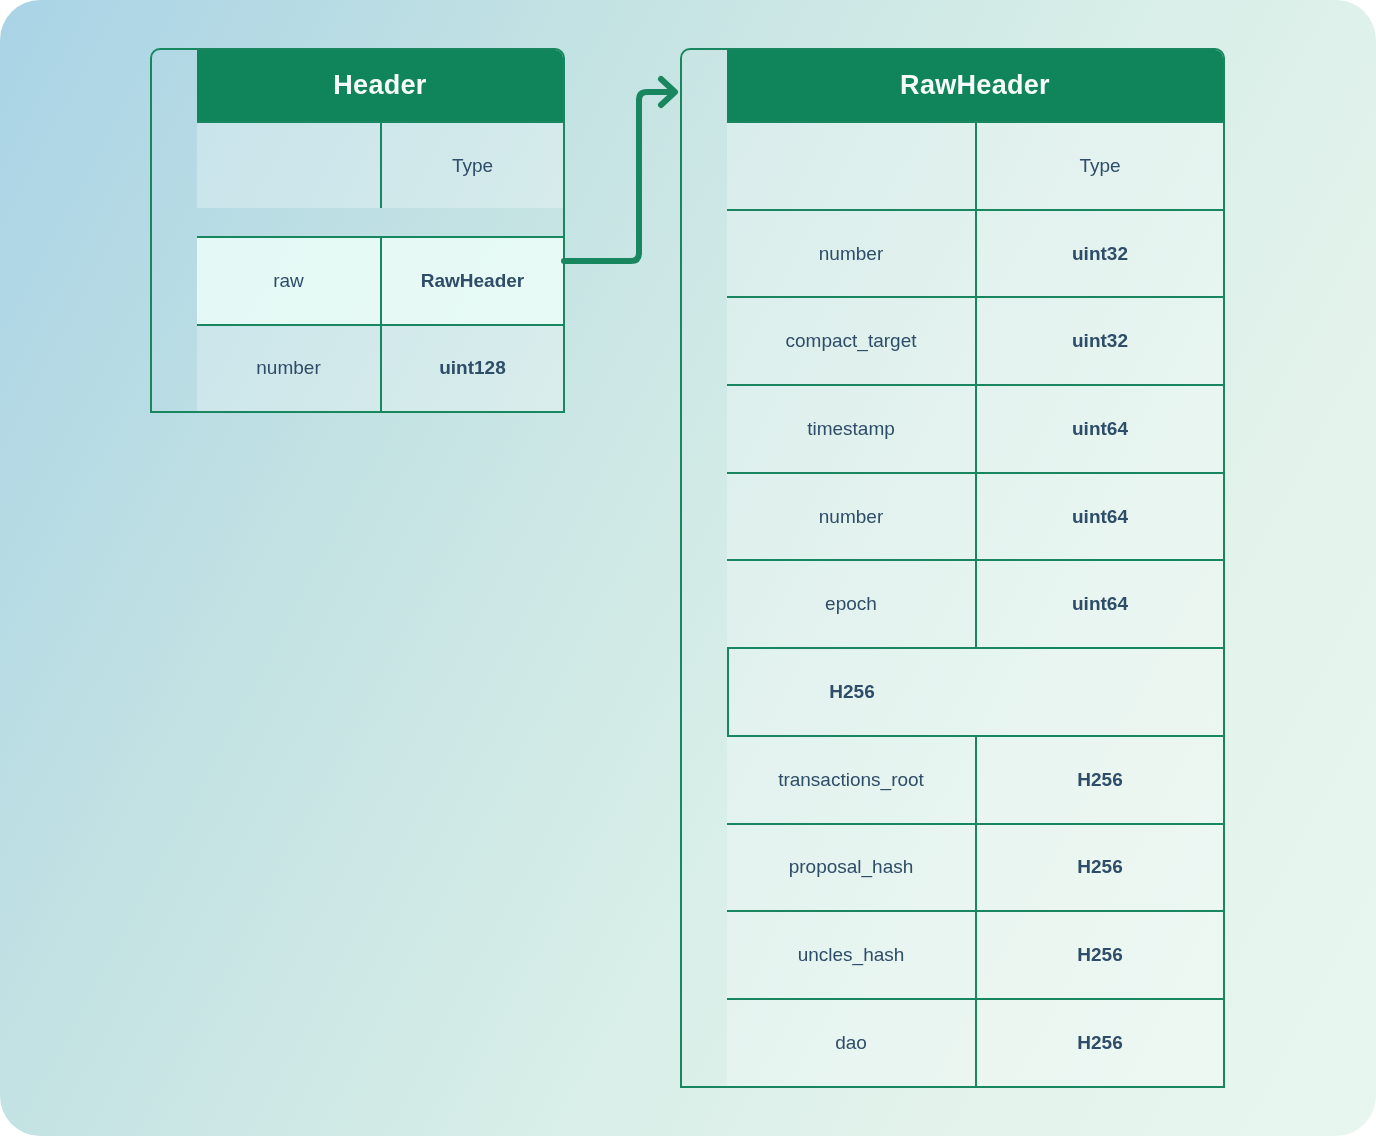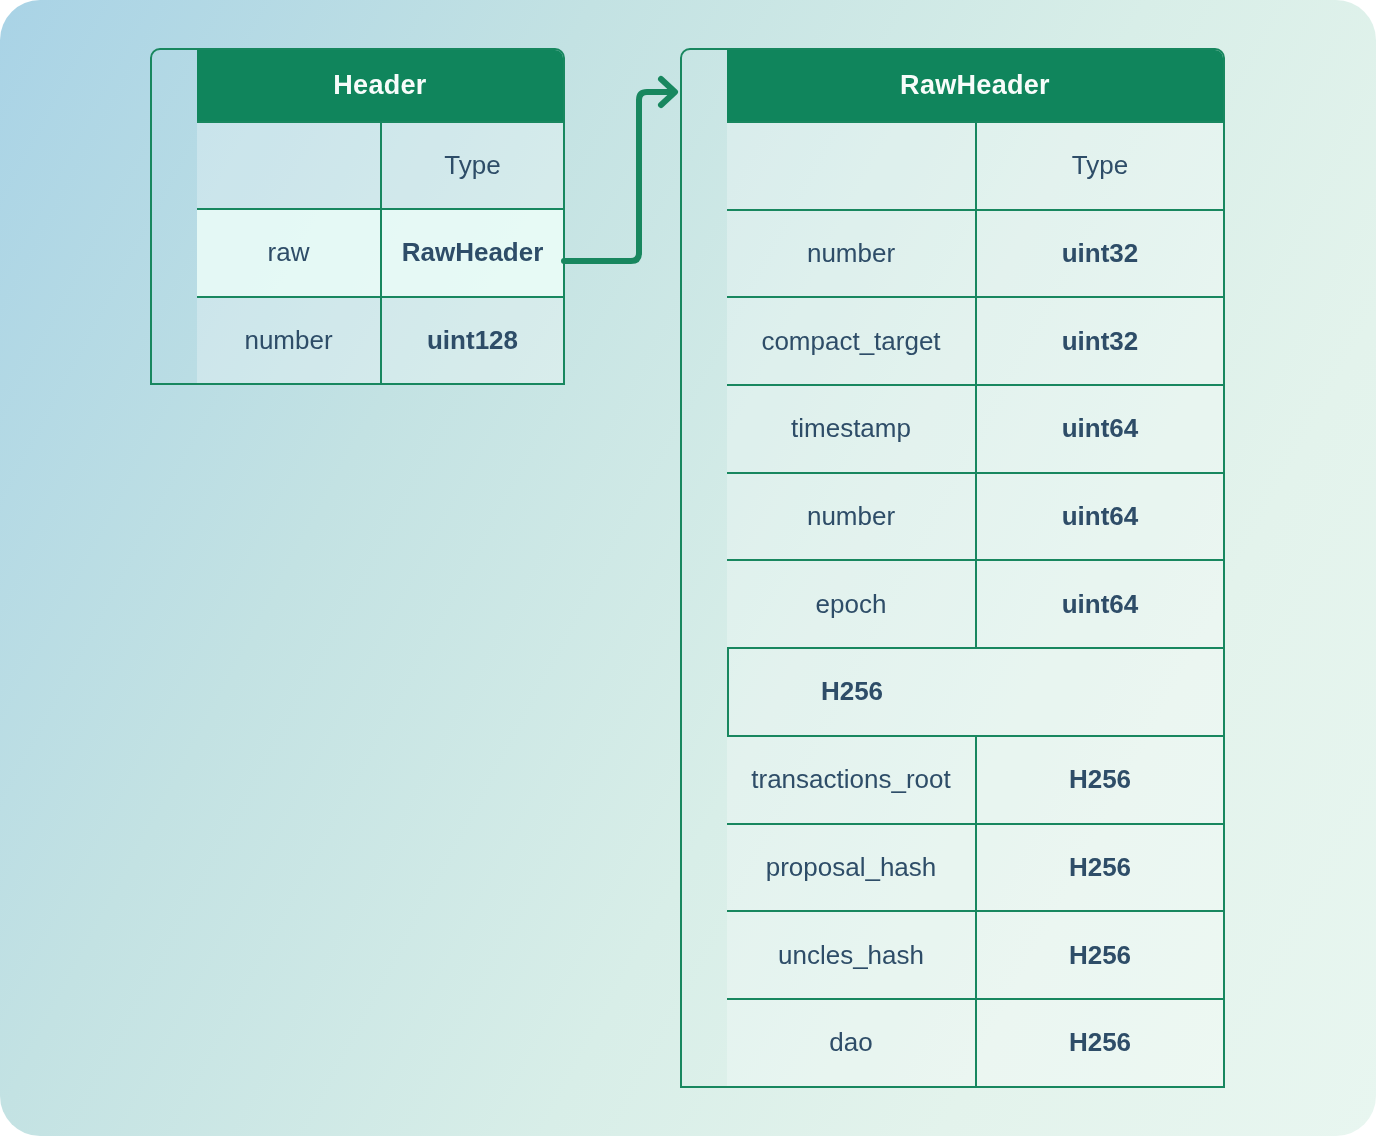--- a/index.html
+++ b/index.html
@@ -41,31 +41,32 @@
     letter-spacing: 0.3px;
   }
   .tbl-row {
     box-sizing: border-box;
     display: flex;
     border-top: 2px solid #18875f;
     background: rgba(255, 255, 255, 0.28);
   }
   .tbl-row.highlight {
     background: rgba(239, 255, 249, 0.8);
+    margin-top: 28px;
   }
   .header-tbl .tbl-row { height: 87.3px; }
   .raw-tbl .tbl-row { height: 87.7px; }
   .cell {
     box-sizing: border-box;
     flex: 0 0 50%;
     display: flex;
     align-items: center;
     justify-content: center;
     color: #2e4d68;
-    font-size: 26px;
+    font-size: 19px;
   }
   .cell.type-cell { border-left: 2px solid #18875f; }
   .cell.bold { font-weight: bold; }
   .relation-arrow {
     position: absolute;
     left: 560px;
     top: 68px;
     width: 132px;
     height: 210px;
     pointer-events: none;

